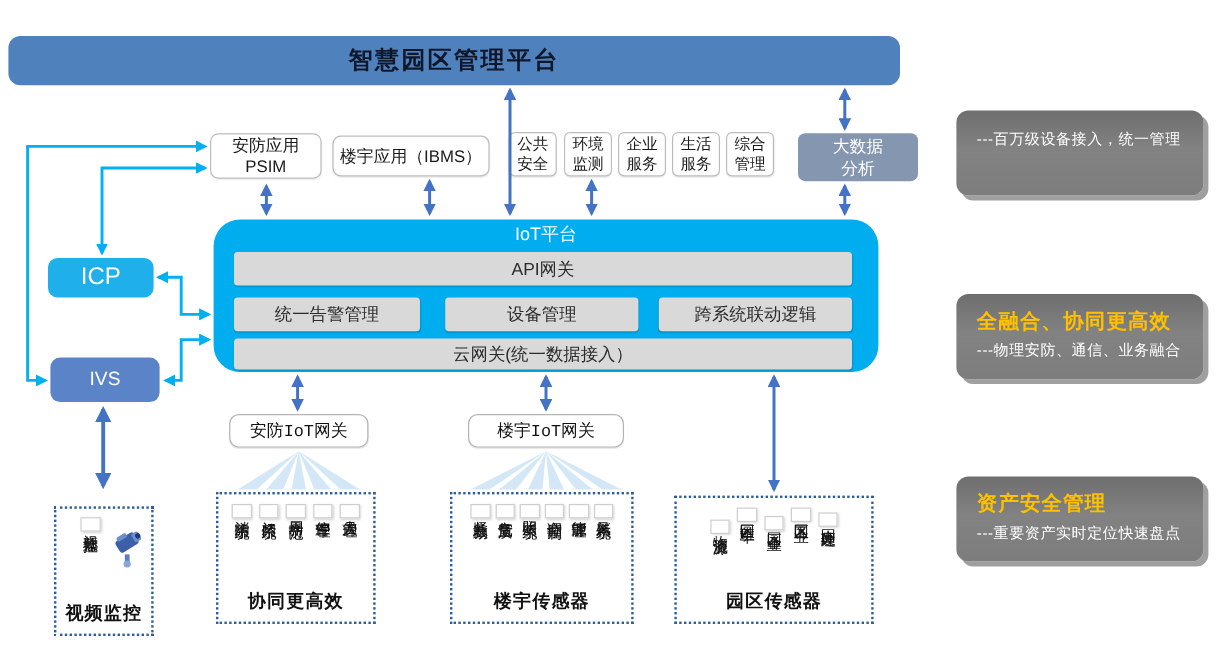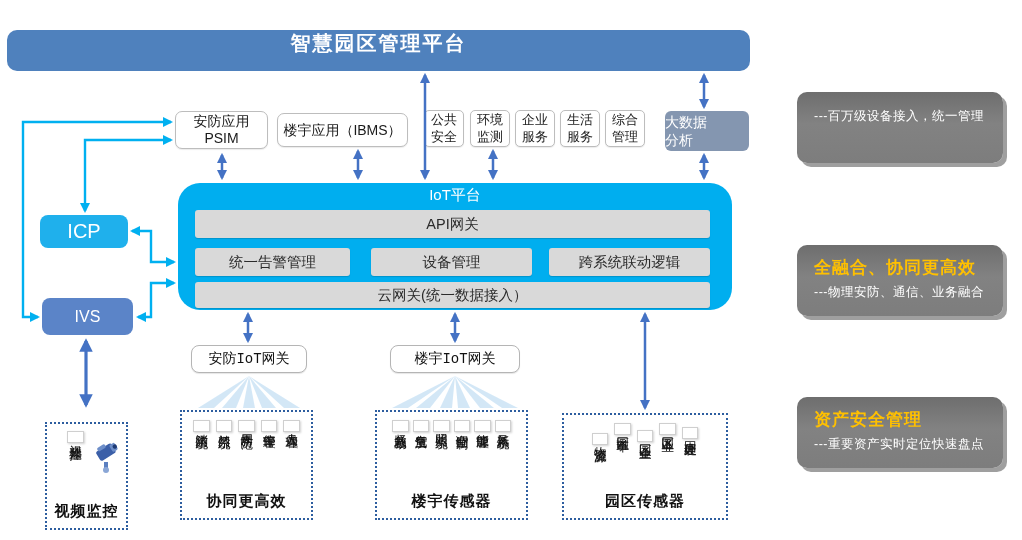--- a/index.html
+++ b/index.html
@@ -1,31 +1,31 @@
 <!DOCTYPE html>
 <html><head>
 <meta charset="utf-8">
 <style>
   html,body{margin:0;padding:0;background:#fff;}
   #canvas{position:relative;width:1022px;height:540px;background:#fff;overflow:hidden;
     font-family:"Liberation Sans","DejaVu Sans",sans-serif;color:#222;}
   .abs{position:absolute;box-sizing:border-box;}
   
   .banner{left:7px;top:30px;width:743px;height:41px;background:#4F81BD;border-radius:10px;
-    display:flex;justify-content:center;color:#ffffff;font-size:20px;font-weight:bold;letter-spacing:2px;}
+    display:flex;align-items:center;justify-content:center;color:#0f172a;font-size:20px;font-weight:bold;letter-spacing:2px;}
   
   .wbox{background:#fff;border:1px solid #bdbdbd;border-radius:7px;display:flex;flex-direction:column;
     align-items:center;justify-content:center;text-align:center;font-size:14px;line-height:1.2;color:#1a1a1a;
     box-shadow:0 1px 1px rgba(0,0,0,.08);}
   .psim{left:175px;top:111px;width:93px;height:38px;}
   .ibms{left:277px;top:113px;width:131px;height:34px;}
   .svc{width:40px;height:37px;top:110px;font-size:13px;border-radius:5px;line-height:1.3;}
   .svc1{left:424px;}.svc2{left:470px;}.svc3{left:515px;}.svc4{left:560px;}.svc5{left:605px;}
-  .bigdata{left:665px;top:111px;width:84px;height:40px;background:#8496B0;border-radius:6px;color:#fff;
-    display:flex;flex-direction:column;justify-content:center;font-size:14px;line-height:1.3;}
+  .bigdata{left:665px;top:111px;width:100px;height:40px;background:#8496B0;border-radius:6px;color:#fff;
+    display:flex;flex-direction:column;align-items:center;justify-content:center;font-size:14px;line-height:1.3;}
   
   .iot{left:178px;top:183px;width:554px;height:127px;background:#00AEEF;border-radius:22px;}
   .iot-title{left:178px;top:186px;width:554px;text-align:center;color:#fff;font-size:15px;}
   .gbar{background:#D9D9D9;border-radius:3px;display:flex;align-items:center;justify-content:center;
     color:#2b2b2b;font-size:14.5px;box-shadow:0 1px 1px rgba(0,0,0,.15);}
   .api{left:195px;top:210px;width:515px;height:28px;}
   .mod1{left:195px;top:248px;width:155px;height:28px;}
   .mod2{left:371px;top:248px;width:161px;height:28px;}
   .mod3{left:549px;top:248px;width:161px;height:28px;}
   .cloud{left:195px;top:282px;width:515px;height:26px;}

